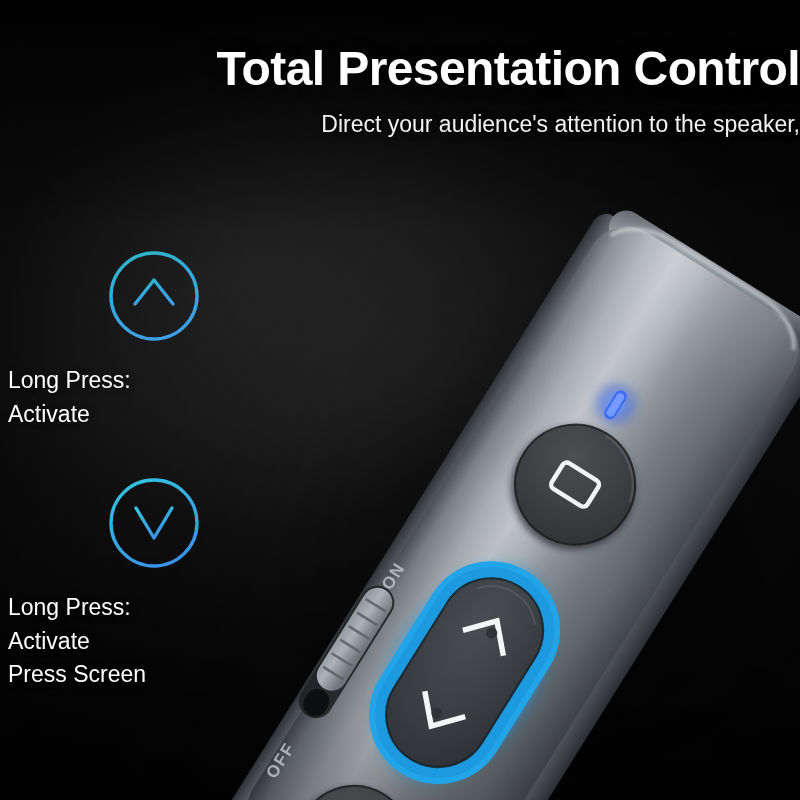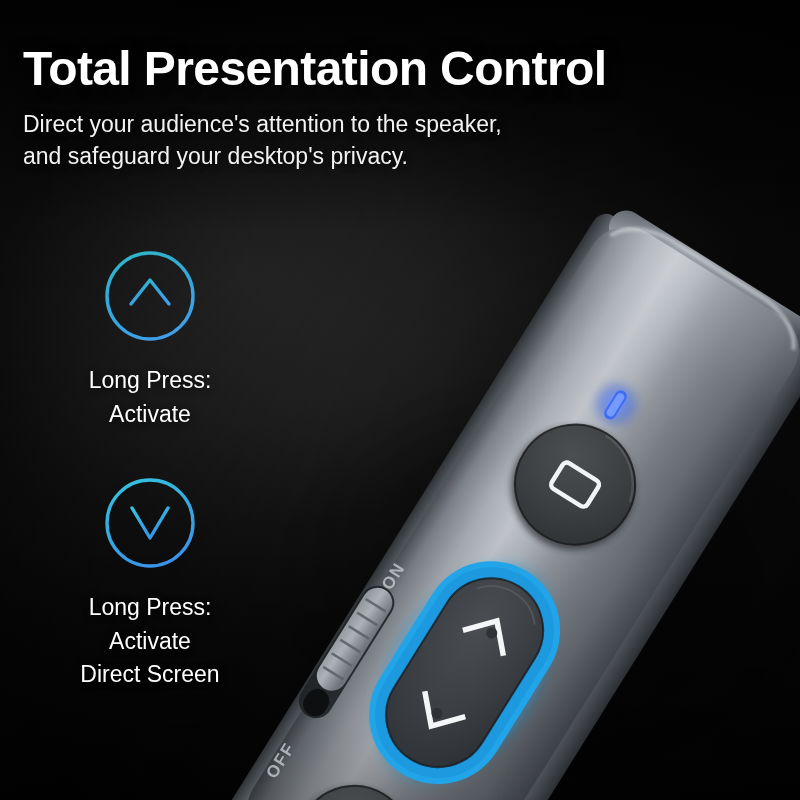--- a/index.html
+++ b/index.html
@@ -53,23 +53,22 @@
     position: absolute;
     inset: 0;
     background: radial-gradient(ellipse 78% 70% at 72% 58%, rgba(0,0,0,0) 30%, rgba(0,0,0,0.45) 78%, rgba(0,0,0,0.72) 100%);
   }
 
   
   .headings {
     position: absolute;
     left: 0; right: 0;
     top: 44px;
-    text-align: left;
+    text-align: right;
     z-index: 40;
-    margin-left: 23px;
   }
   .title {
     color: #ffffff;
     font-size: 48px;
     font-weight: 700;
     letter-spacing: -0.6px;
     line-height: 1.06;
     margin: 0 0 14px 0;
     text-shadow: 0 2px 16px rgba(0,0,0,0.55);
   }
@@ -85,22 +84,23 @@
   
   .features {
     position: absolute;
     left: 0;
     top: 248px;
     width: 300px;
     z-index: 40;
   }
   .feature {
     position: relative;
-    text-align: center;
+    text-align: left;
     margin-bottom: 44px;
+    padding-left: 8px;
   }
   .ring-wrap {
     width: 96px;
     height: 96px;
     margin: 0 auto 20px auto;
     position: relative;
   }
   .ring-svg { display: block; width: 96px; height: 96px; }
   .feature-caption {
     color: #ffffff;
@@ -339,21 +339,20 @@
         </g>
 
       </g>
     </svg>
   </div>
 
   <div class="headings">
     <h1 class="title">Total Presentation Control</h1>
     <div class="subtitle-block">
       <span class="subtitle-line">Direct your audience's attention to the speaker,</span>
-      <span class="subtitle-line">and safeguard your desktop's privacy.</span>
     </div>
   </div>
 
   <div class="features">
 
     <div class="feature">
       <div class="ring-wrap">
         <svg class="ring-svg" viewBox="0 0 96 96" xmlns="http://www.w3.org/2000/svg">
           <defs>
             <linearGradient id="ringGradA" x1="0.15" y1="0" x2="0.55" y2="1">
@@ -382,19 +381,19 @@
               <stop offset="1" stop-color="#3a93ea"></stop>
             </linearGradient>
           </defs>
           <circle cx="48" cy="48" r="43" fill="none" stroke="url(#ringGradB)" stroke-width="3.4"></circle>
           <path d="M 30 33 L 48 63 L 66 33" fill="none" stroke="url(#ringGradB)" stroke-width="3.4" stroke-linecap="round" stroke-linejoin="round"></path>
         </svg>
       </div>
       <div class="feature-caption">
         <span class="cap-line">Long Press:</span>
         <span class="cap-line">Activate</span>
-        <span class="cap-line">Direct Screen</span>
+        <span class="cap-line">Press Screen</span>
       </div>
     </div>
 
   </div>
 
 </div>
 
 </body></html>

